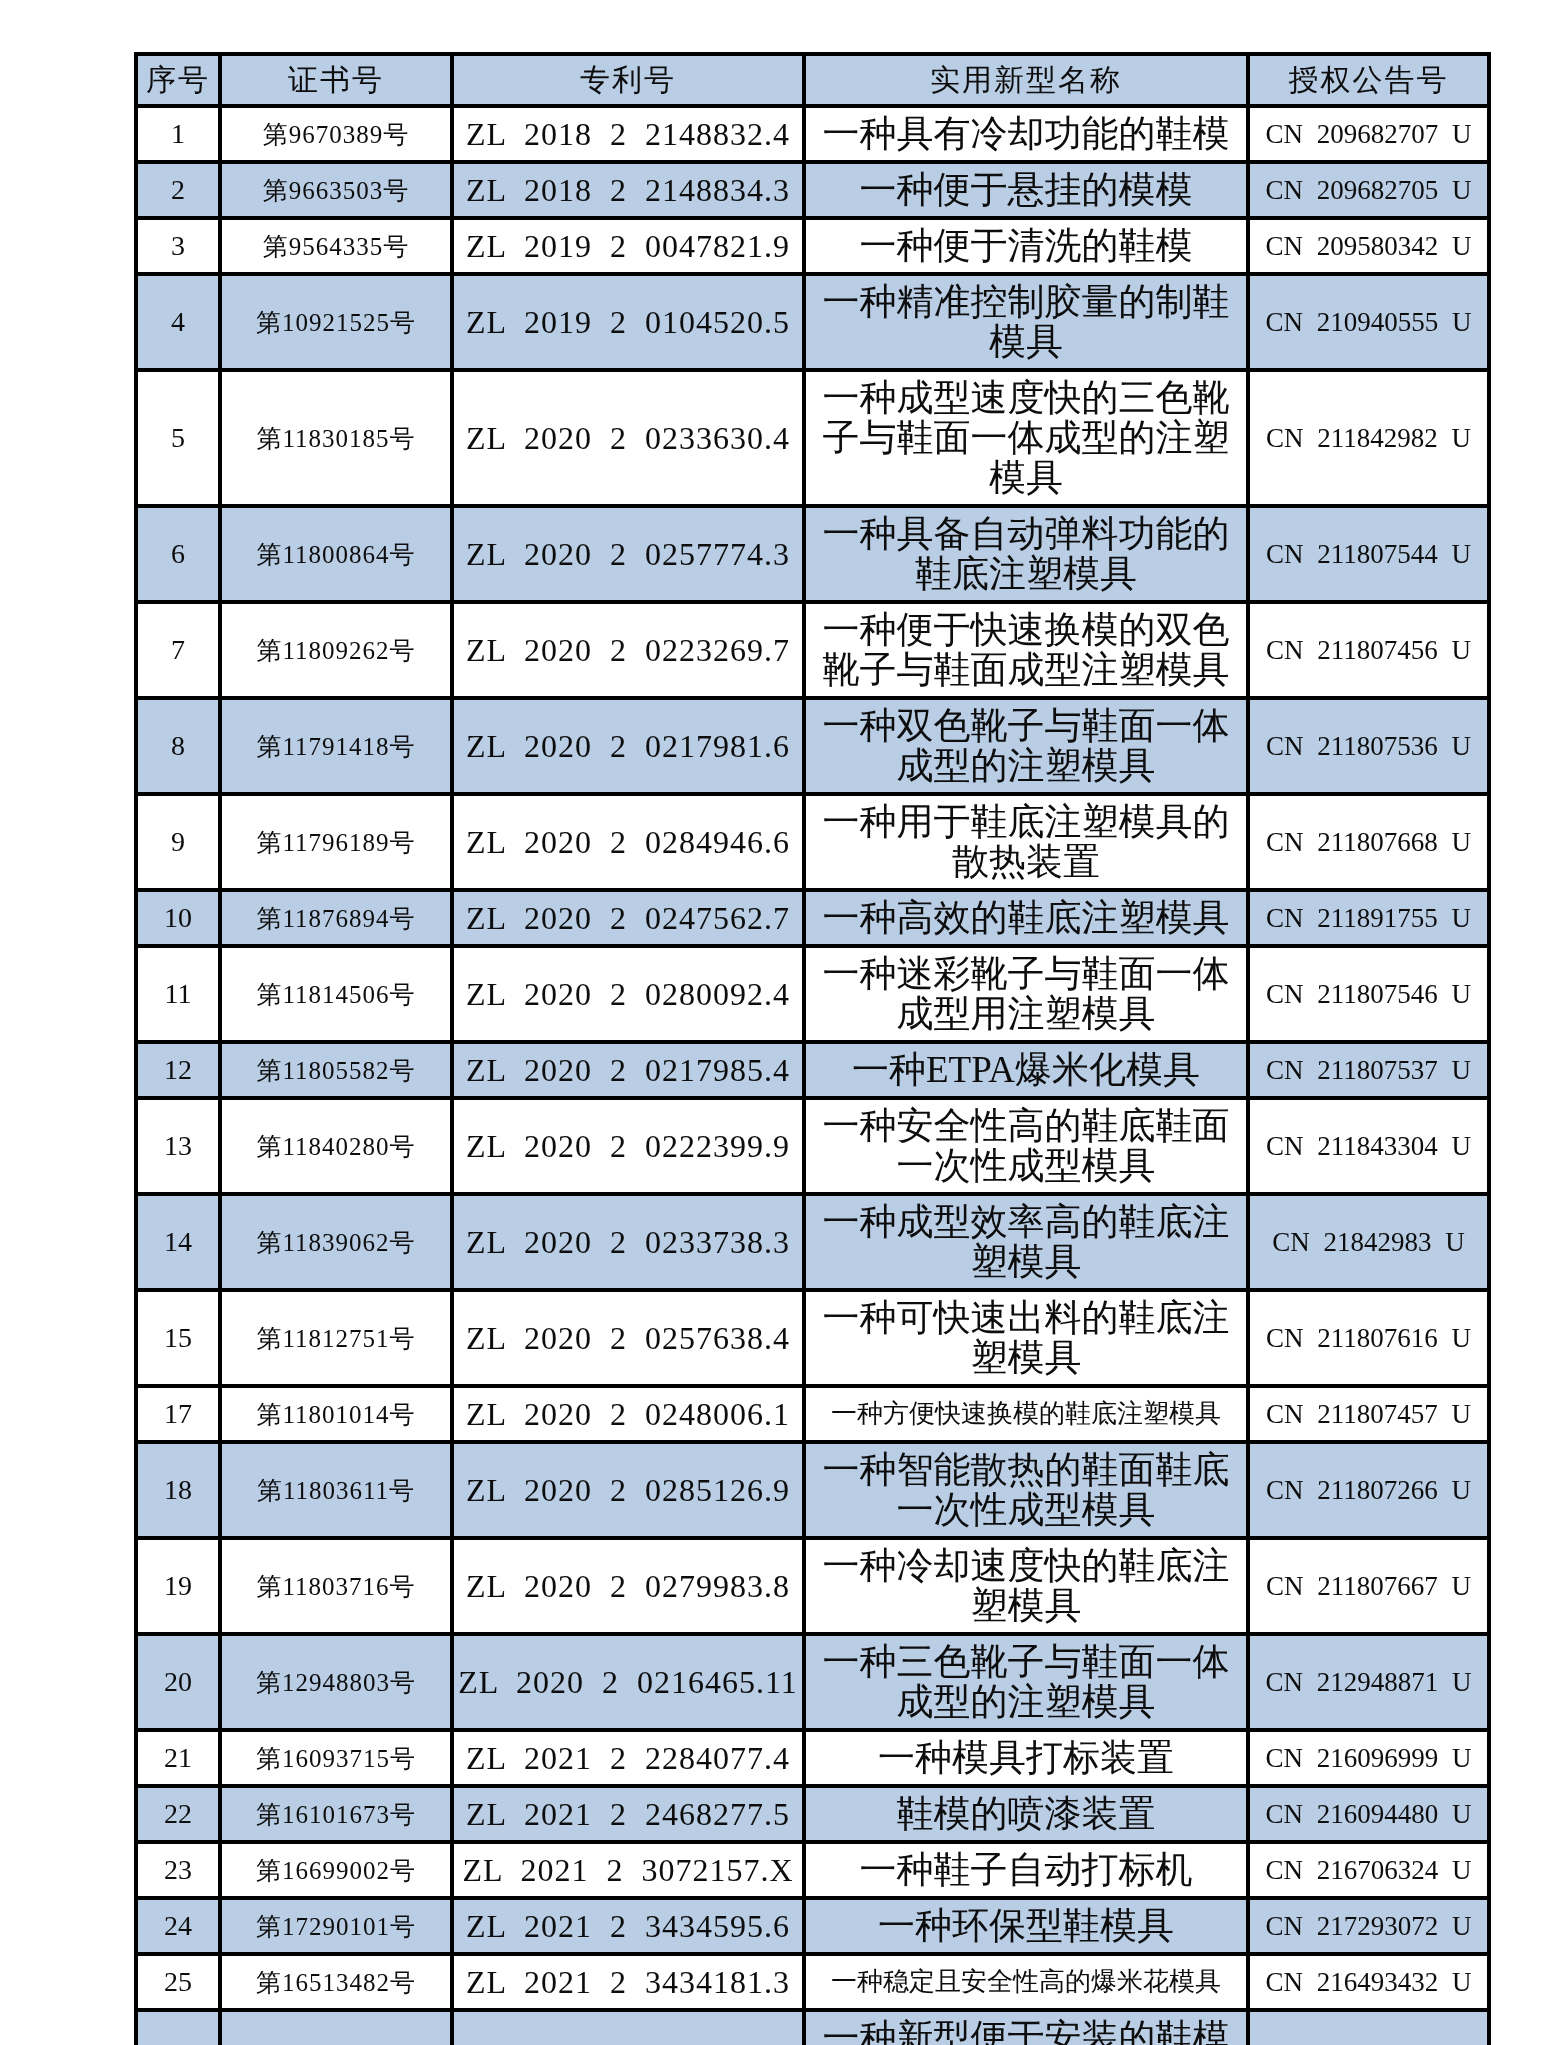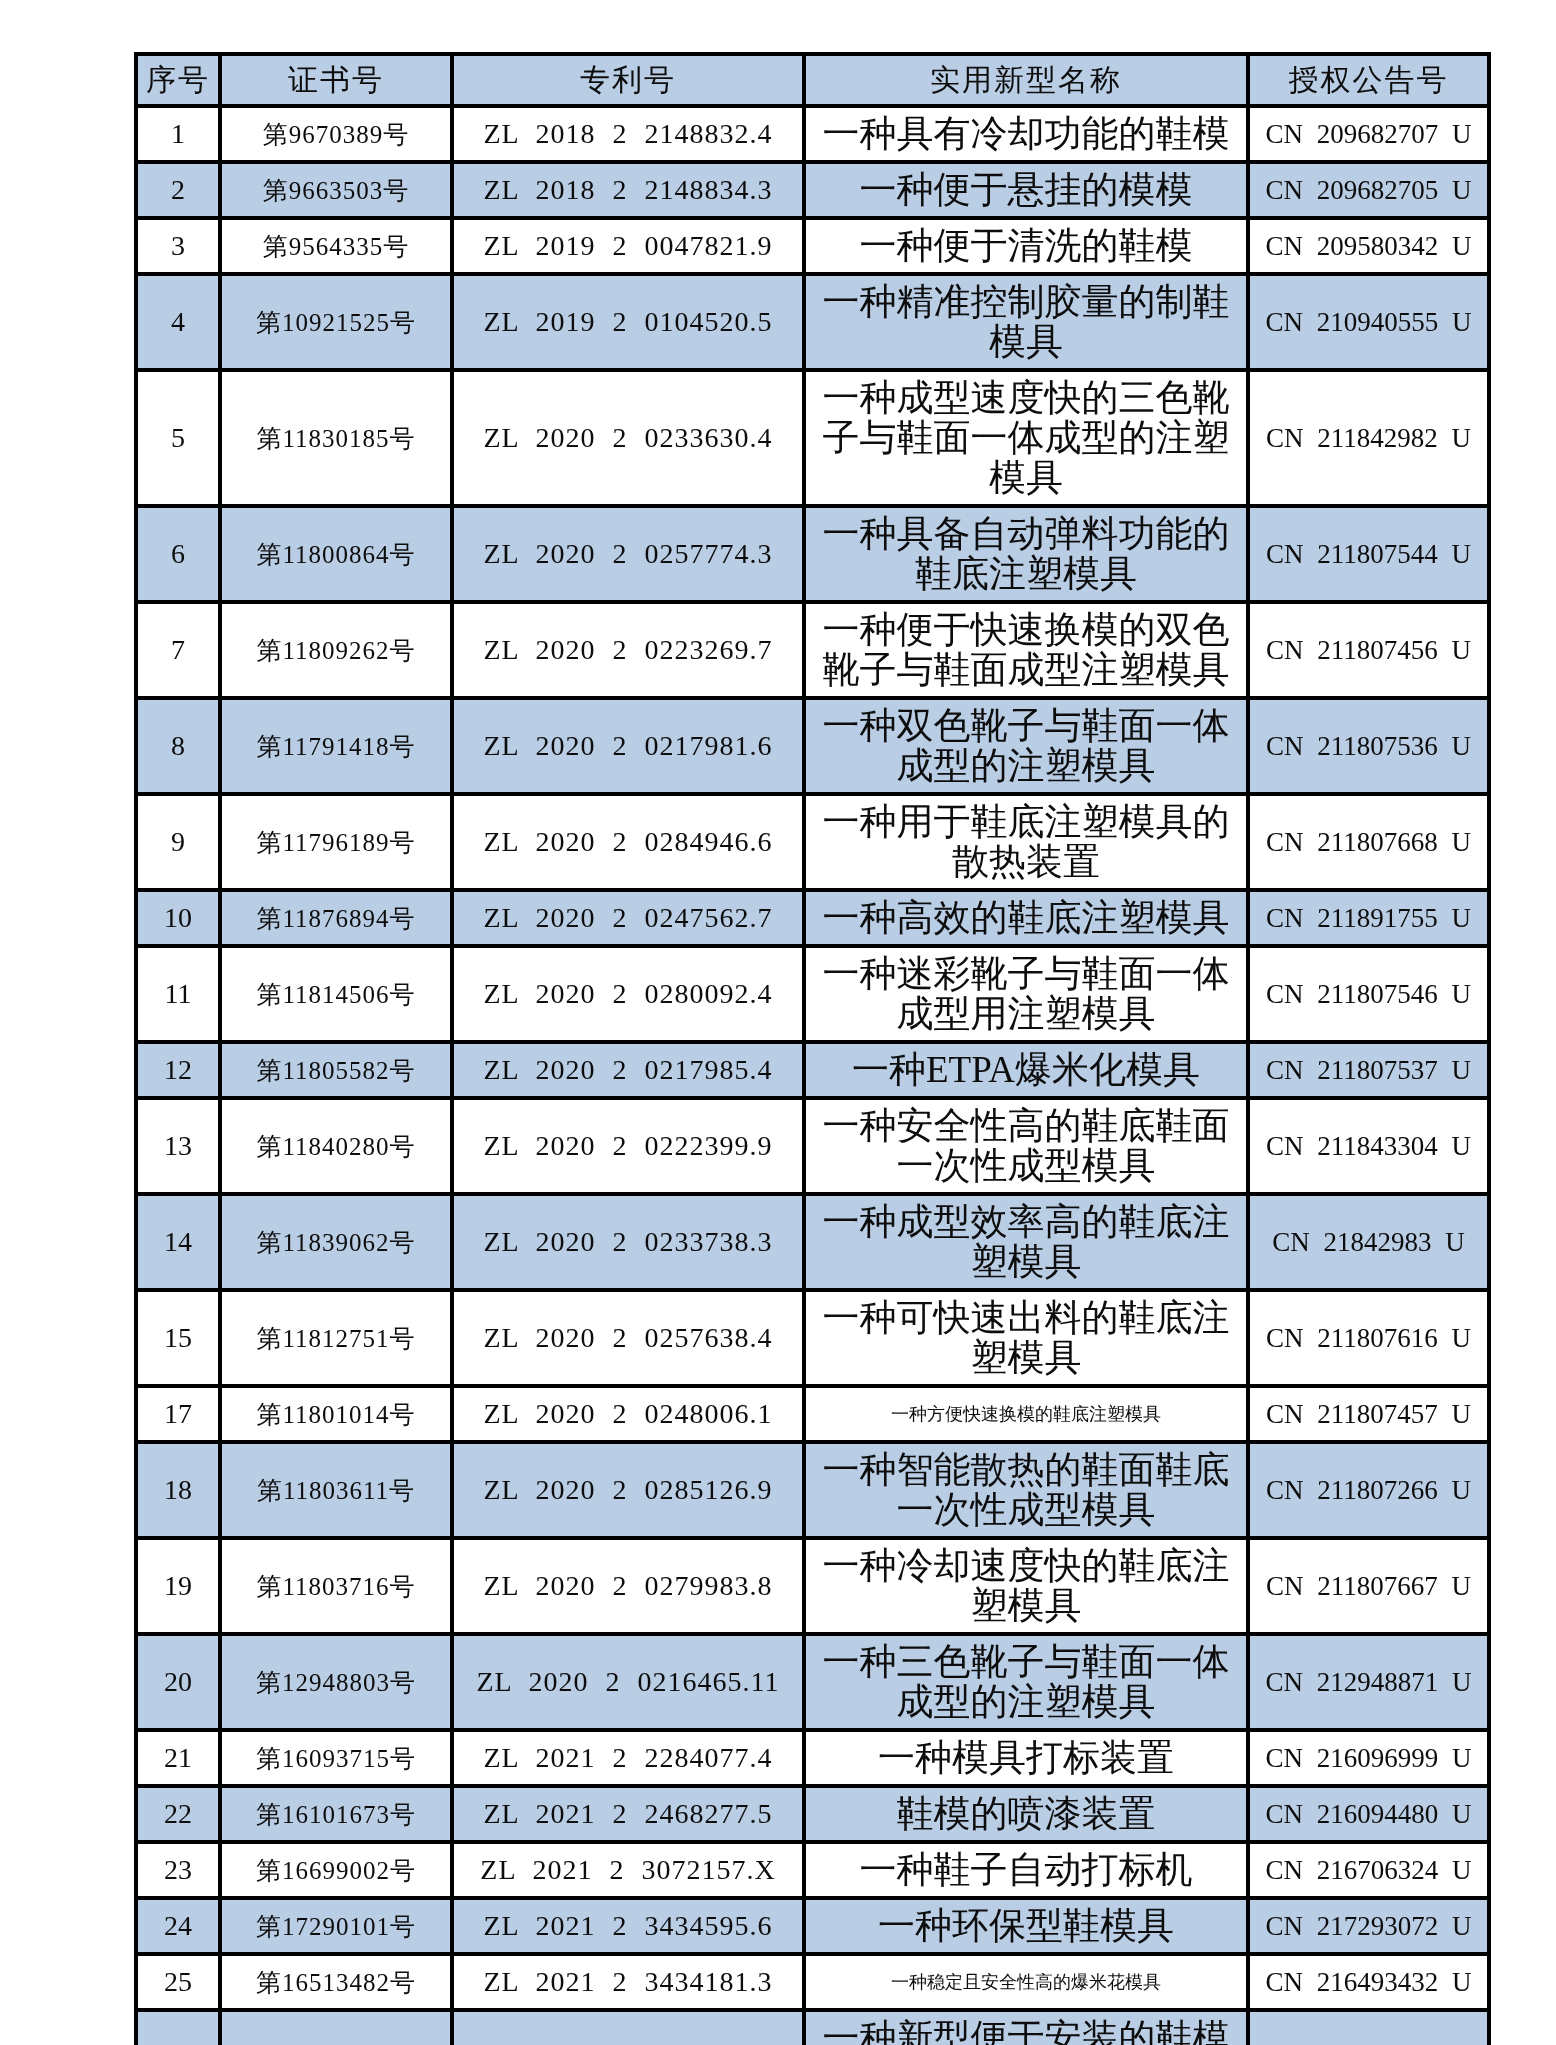--- a/index.html
+++ b/index.html
@@ -34,32 +34,32 @@
   .patent-table th {
     background: #b9cde4;
     font-weight: normal;
     font-size: 30px;
     letter-spacing: 2px;
   }
   .patent-table tbody tr.alt td { background: #b9cde4; }
   td.c-no   { font-size: 28px; }
   td.c-cert { font-size: 25px; letter-spacing: 1px; white-space: nowrap; }
   td.c-patent {
-    font-size: 28px;
+    font-size: 32px;
     word-spacing: 9px;
     letter-spacing: 1px;
     white-space: nowrap;
   }
   td.c-name {
     font-size: 37px;
     line-height: 40px;
     padding: 6px 2px;
   }
   td.c-name.fit {
-    font-size: 18px;
+    font-size: 26px;
     white-space: nowrap;
     letter-spacing: 0;
   }
   td.c-pub {
     font-size: 27px;
     word-spacing: 7px;
     white-space: nowrap;
   }
 </style>
 </head>

